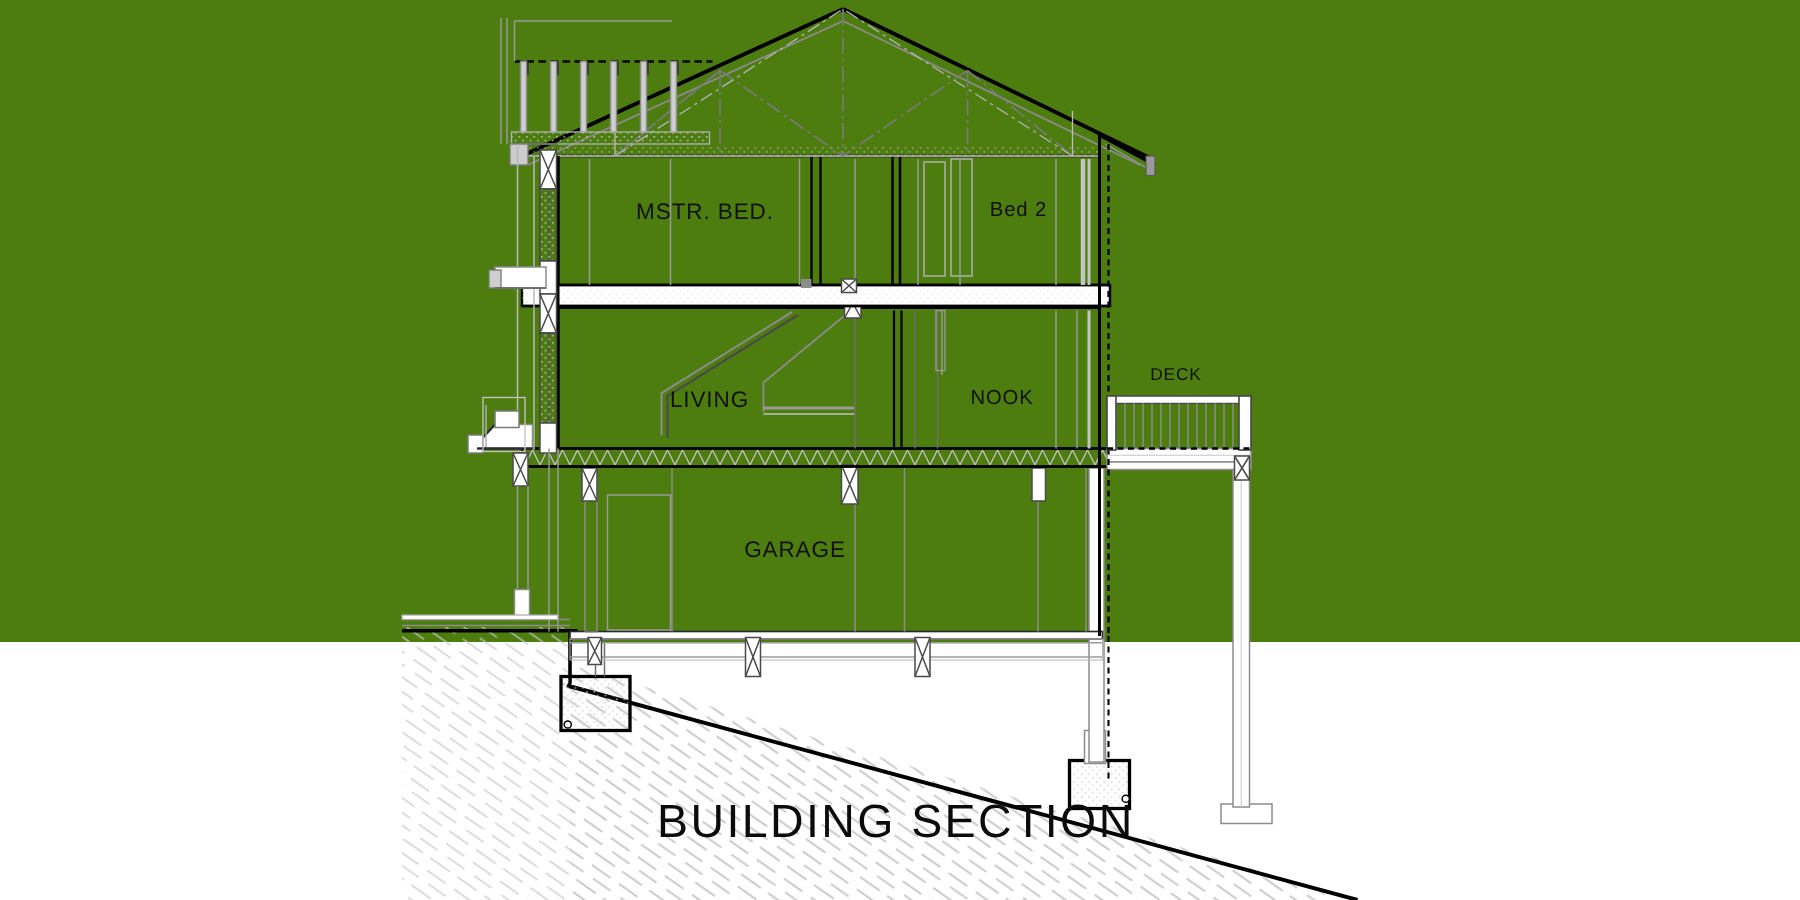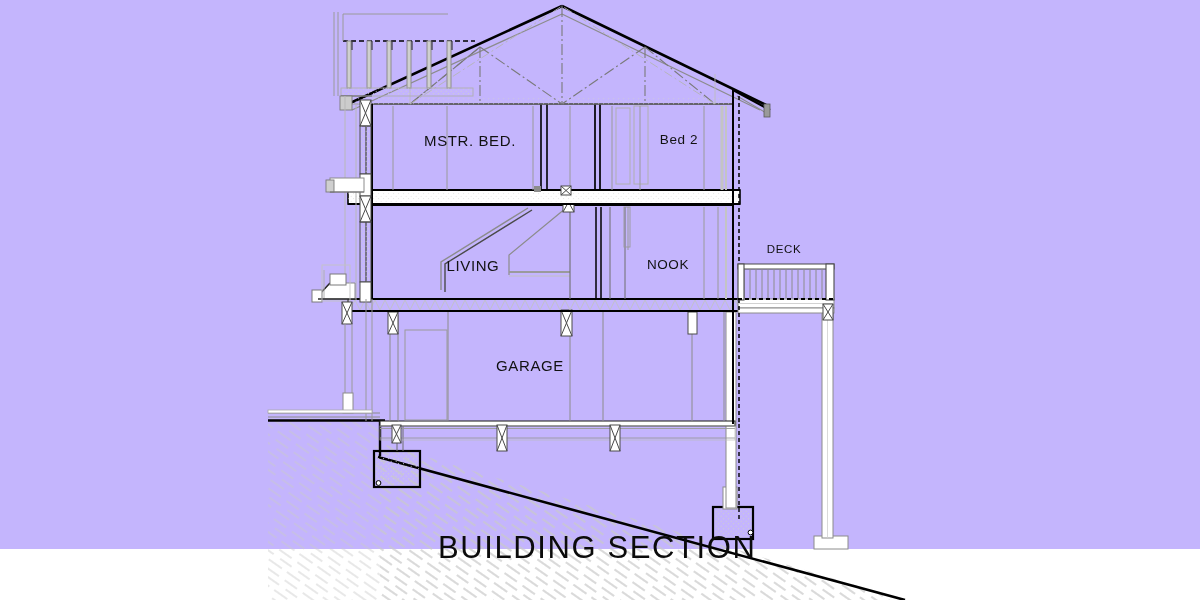--- a/index.html
+++ b/index.html
@@ -9,22 +9,22 @@
   }
   body {
     width: 1200px;
     height: 600px;
     font-family: "Liberation Sans", sans-serif;
     overflow: hidden;
   }
   #sheet {
     position: relative;
     width: 1200px;
-    height: 549px;
-    background: #c4b5fd;
+    height: 428px;
+    background: #4d7c0f;
   }
   #drawing {
     position: absolute;
     left: 0;
     top: 0;
     width: 1200px;
     height: 600px;
     display: block;
   }
   .room-label {

